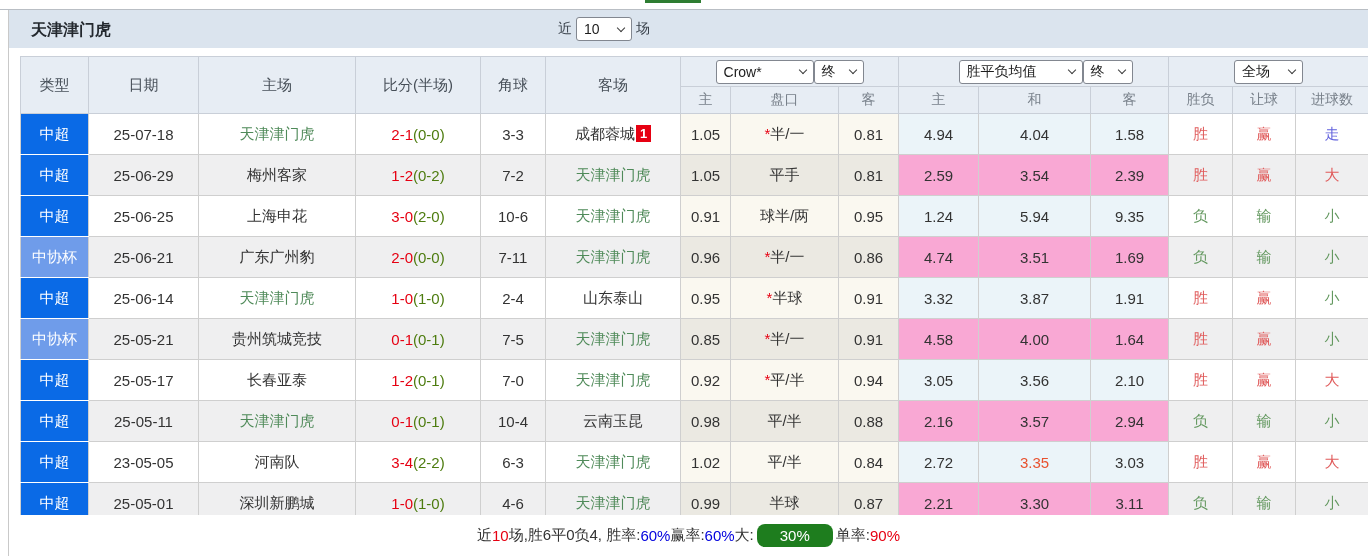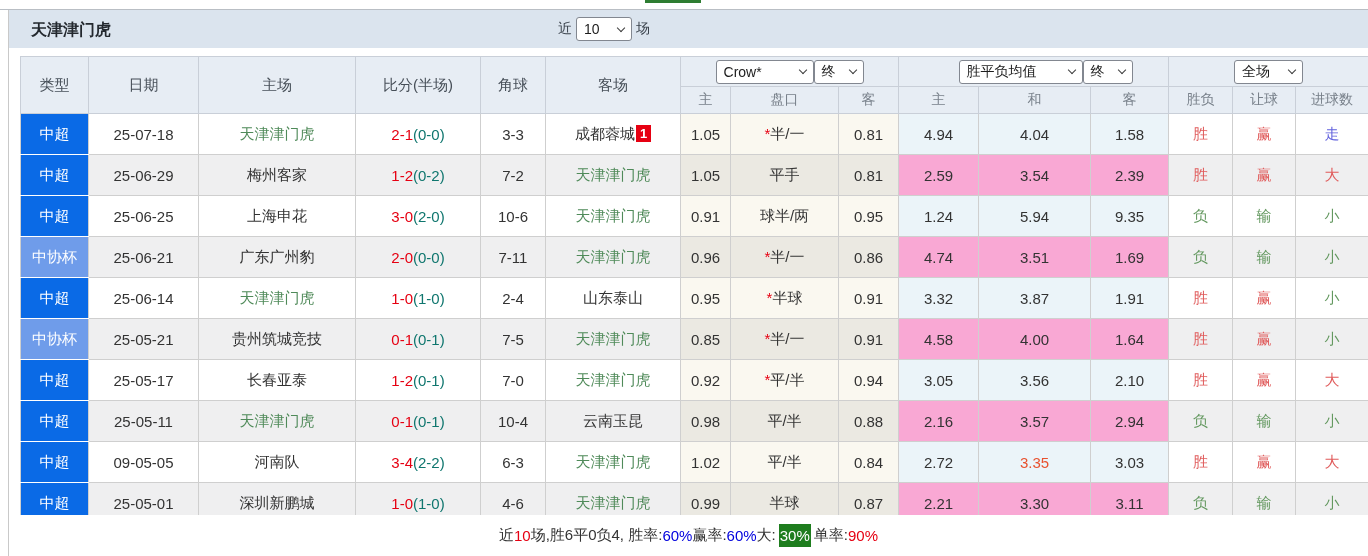--- a/index.html
+++ b/index.html
@@ -43,32 +43,32 @@
   tr.even td { background:#efeff0; }
   tr.odd td.warm { background:#faf8f0; }
   tr.even td.warm { background:#ebe9e2; }
   tr.odd td.avg { background:#ebf4f9; }
   tr.even td.avg { background:#f9a8d4; }
   td.type { color:#fff; font-size:15px; border-top-color:#fff; border-bottom-color:#fff; }
   td.type.csl { background:var(--csl); }
   td.type.cup { background:var(--cup); }
   td.team.green { color:var(--team-green); }
   .ft { color:var(--score-red); }
-  .ht { color:#0f766e; }
+  .ht { color:#4d7c0f; }
   .star { color:var(--score-red); }
   td.hot { color:var(--hot-orange); }
   td.res.r { color:var(--res-red); }
   td.res.g { color:var(--res-green); }
   td.res.b { color:var(--res-blue); }
 
   .footer { position:absolute; top:515px; left:9px; width:1359px; height:41px; background:#fff;
     display:flex; align-items:center; justify-content:center; font-size:15px; color:#333; }
   .footer .red { color:var(--score-red); }
   .footer .blue { color:var(--pct-blue); }
-  .footer .greenbox { background:var(--box-green); color:#fff; padding:3px 1px; margin:0 3px; }
+  .footer .greenbox { background:var(--box-green); color:#fff; padding:3px 23px; margin:0 3px;border-radius:8px; }
 </style>
 </head>
 <body>
 
 <div class="page">
   <div class="top-strip">
     <div class="green-line"></div>
   </div>
   <div class="left-rule"></div>
 
@@ -287,21 +287,21 @@
           <td class="warm">0.88</td>
           <td class="avg">2.16</td>
           <td class="avg">3.57</td>
           <td class="avg">2.94</td>
           <td class="res g">负</td>
           <td class="res g">输</td>
           <td class="res g">小</td>
         </tr>
         <tr class="odd">
           <td class="type csl">中超</td>
-          <td class="date">09-05-05</td>
+          <td class="date">23-05-05</td>
           <td class="team"><span>河南队</span></td>
           <td class="score"><span class="ft">3-4</span><span class="ht">(2-2)</span></td>
           <td class="corner">6-3</td>
           <td class="team green"><span>天津津门虎</span></td>
           <td class="warm">1.02</td>
           <td class="warm"><span>平/半</span></td>
           <td class="warm">0.84</td>
           <td class="avg">2.72</td>
           <td class="avg hot">3.35</td>
           <td class="avg">3.03</td>

